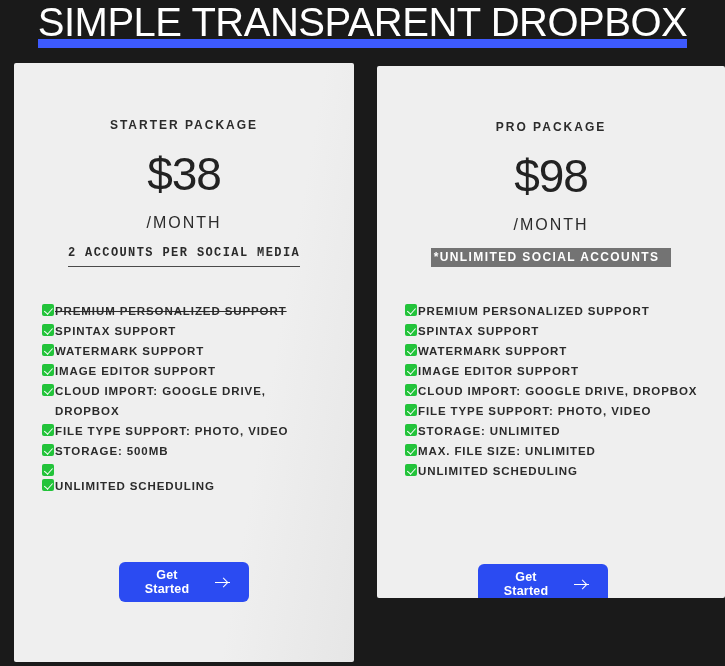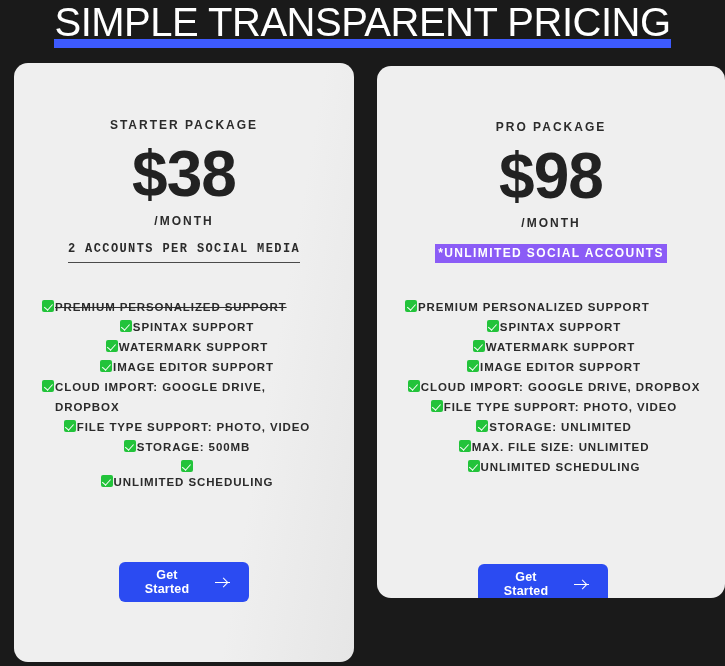--- a/index.html
+++ b/index.html
@@ -56,21 +56,21 @@
     top: 63px;
     left: 0;
     width: 725px;
     height: 603px;
   }
 
   .card {
     position: absolute;
     top: 0;
     background: #efefef;
-    border-radius: 14px;
+    border-radius: 2px;
     overflow: hidden;
   }
 
   .card--starter {
     left: 14px;
     width: 340px;
     height: 599px;
     background: linear-gradient(100deg, #efefef 0%, #efefef 70%, #e6e6e6 100%);
   }
 
@@ -98,31 +98,31 @@
     font-weight: bold;
     letter-spacing: 2px;
     text-align: center;
   }
 
   .card--starter .pkg-name { margin-top: 55px; }
   .card--pro .pkg-name { margin-top: 54px; }
 
   .price {
     color: #222222;
-    font-size: 64px;
+    font-size: 46px;
     line-height: 72px;
-    font-weight: 700;
+    font-weight: 400;
     letter-spacing: -1px;
     margin-top: 6px;
   }
 
   .per-month {
     color: #2b2b2b;
-    font-size: 12px;
-    font-weight: bold;
+    font-size: 16px;
+    font-weight: normal;
     letter-spacing: 2px;
     margin-top: 4px;
   }
 
   .accounts-note {
     margin-top: 14px;
     color: #2b2b2b;
     font-size: 12px;
     font-weight: bold;
     letter-spacing: 1.4px;
@@ -130,23 +130,23 @@
     white-space: nowrap;
   }
 
   .accounts-note--underline {
     padding-bottom: 6px;
     border-bottom: 1px solid #4a4a4a;
     font-family: Liberation Mono, monospace;
   }
 
   .accounts-note--highlight {
-    background: #8b5cf6;
+    background: #737373;
     color: #ffffff;
-    padding: 2px 3px 3px 3px;
+    padding: 2px 12px 3px 3px;
   }
 
   
   .features {
     list-style: none;
     width: 100%;
     padding-left: 8px;
     padding-right: 2px;
   }
 
@@ -158,21 +158,21 @@
     align-items: flex-start;
     color: #2b2b2b;
     font-size: 11.5px;
     line-height: 20px;
     font-weight: bold;
     letter-spacing: 0.9px;
     margin-bottom: 0px;
     text-transform: uppercase;
   }
 
-  .feature + .feature { margin-top: 0px; justify-content: center; }
+  .feature + .feature { margin-top: 0px; }
 
   .check-icon {
     flex: 0 0 auto;
     width: 12px;
     height: 12px;
     margin-top: 3px;
     margin-right: 1px;
     background: #22c33a;
     border-radius: 2px;
     position: relative;
@@ -248,21 +248,21 @@
     border: solid #ffffff;
     border-width: 1.4px 1.4px 0 0;
     transform: rotate(45deg);
   }
 </style>
 </head>
 <body>
 
 <div class="page-title-wrap">
   <h1 class="page-title">
-    <span>SIMPLE TRANSPARENT PRICING</span>
+    <span>SIMPLE TRANSPARENT DROPBOX</span>
     <span class="title-underline"></span>
   </h1>
 </div>
 
 <div class="cards">
 
   <div class="card card--starter">
     <div class="card-inner">
       <div class="pkg-name">STARTER PACKAGE</div>
       <div class="price">$38</div>

